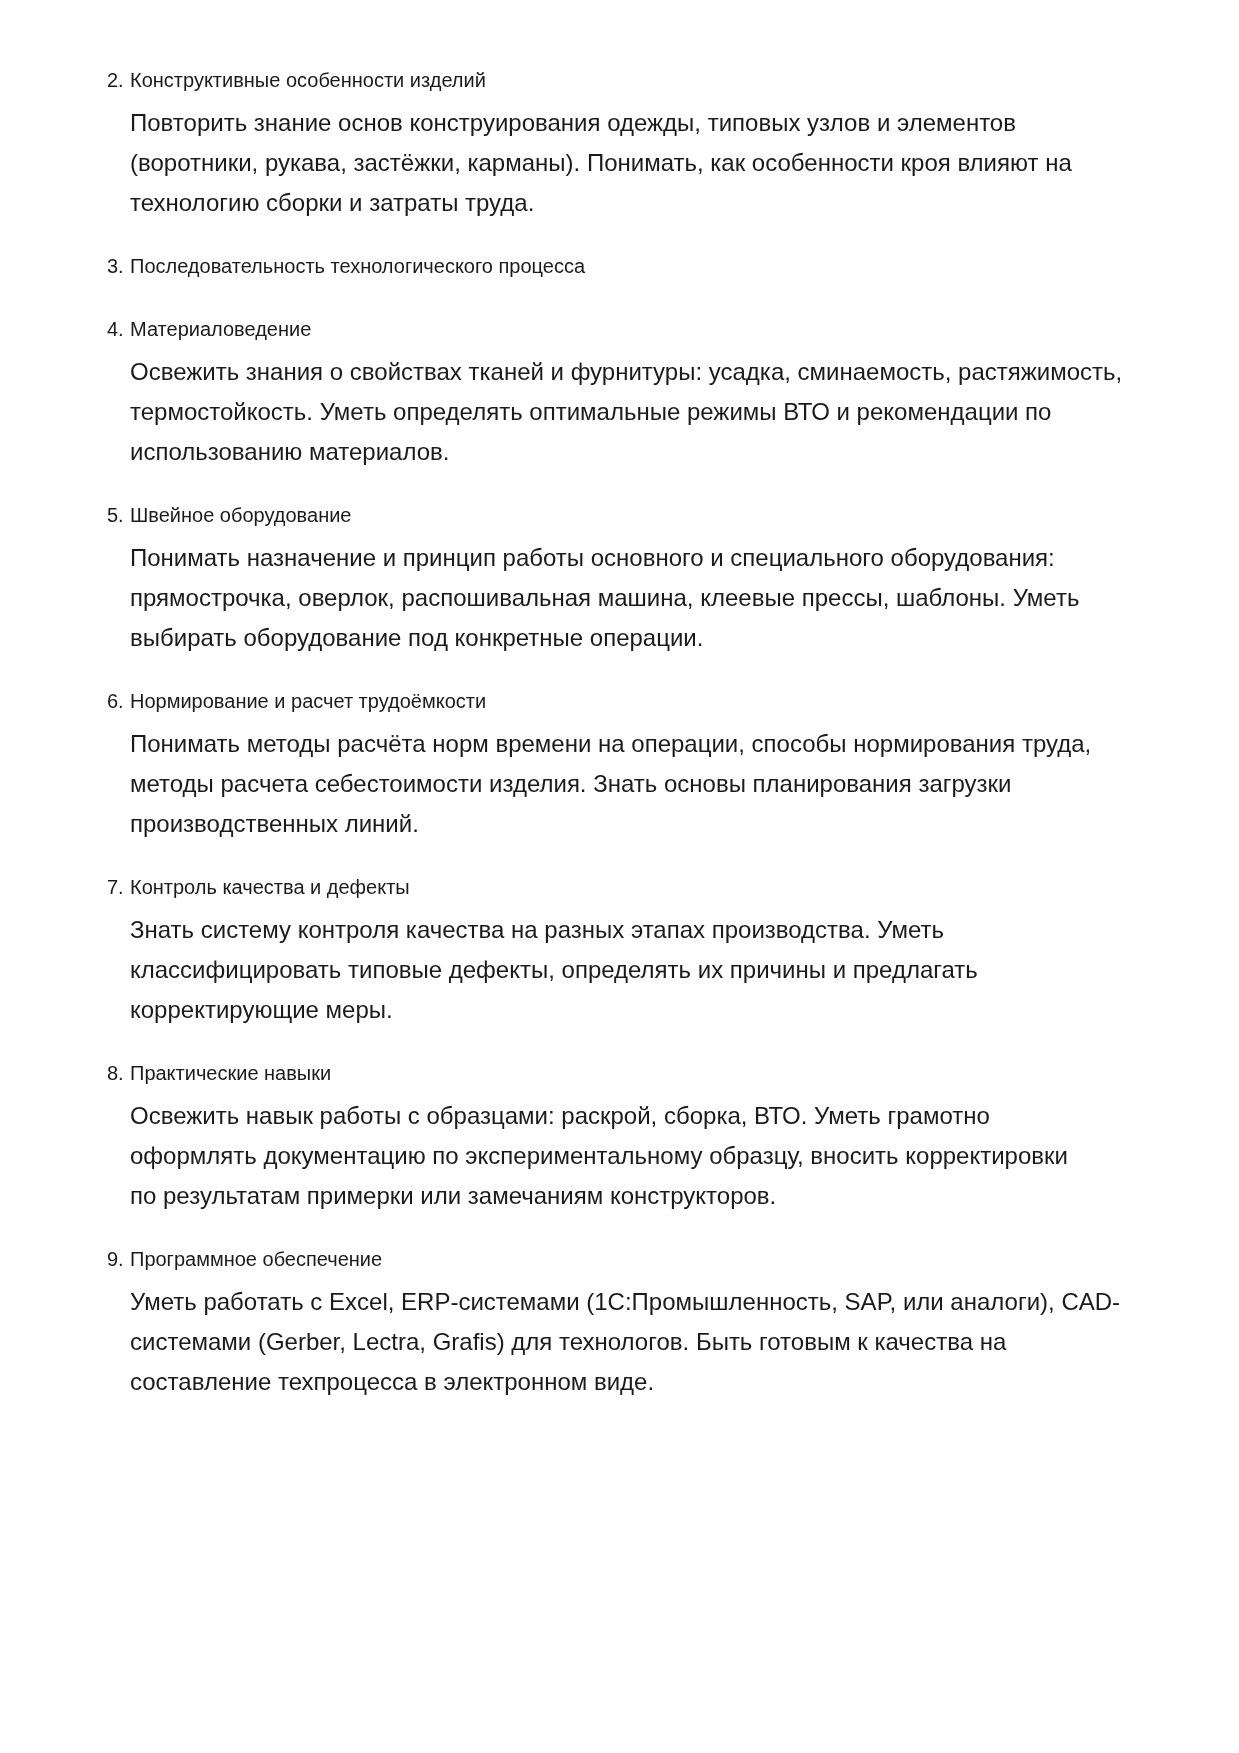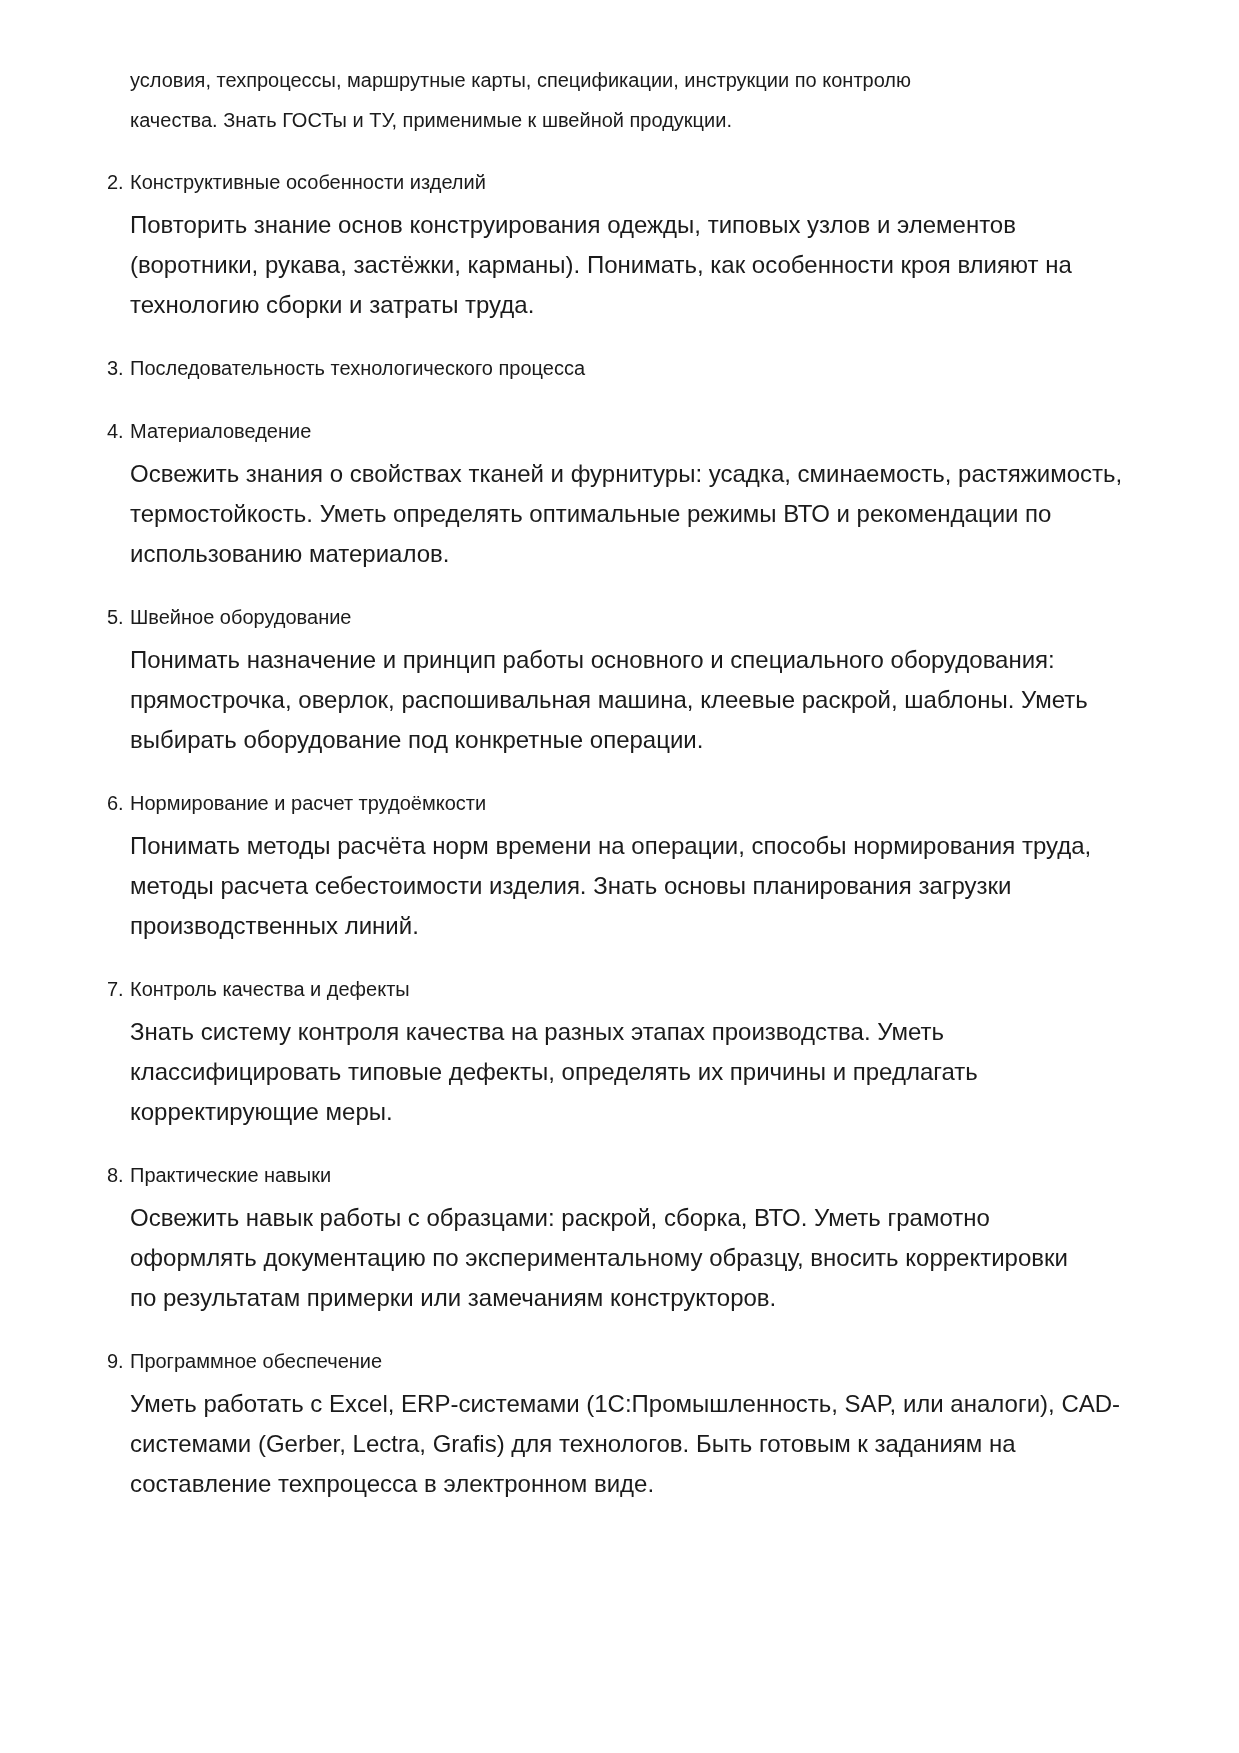--- a/index.html
+++ b/index.html
@@ -54,22 +54,20 @@
     font-size: 24px;
     line-height: 40px;
     white-space: pre;
   }
 </style>
 </head>
 <body>
 
 <div class="doc">
 
-  <p class="intro">условия, техпроцессы, маршрутные карты, спецификации, инструкции по контролю
-качества. Знать ГОСТы и ТУ, применимые к швейной продукции.</p>
 
   <ol class="topics">
 
     <li>
       <div class="head-row">
         <span class="num">2.</span>
         <h3 class="title">Конструктивные особенности изделий</h3>
       </div>
       <p class="body">Повторить знание основ конструирования одежды, типовых узлов и элементов
 (воротники, рукава, застёжки, карманы). Понимать, как особенности кроя влияют на
@@ -92,21 +90,21 @@
 термостойкость. Уметь определять оптимальные режимы ВТО и рекомендации по
 использованию материалов.</p>
     </li>
 
     <li>
       <div class="head-row">
         <span class="num">5.</span>
         <h3 class="title">Швейное оборудование</h3>
       </div>
       <p class="body">Понимать назначение и принцип работы основного и специального оборудования:
-прямострочка, оверлок, распошивальная машина, клеевые раскрой, шаблоны. Уметь
+прямострочка, оверлок, распошивальная машина, клеевые прессы, шаблоны. Уметь
 выбирать оборудование под конкретные операции.</p>
     </li>
 
     <li>
       <div class="head-row">
         <span class="num">6.</span>
         <h3 class="title">Нормирование и расчет трудоёмкости</h3>
       </div>
       <p class="body">Понимать методы расчёта норм времени на операции, способы нормирования труда,
 методы расчета себестоимости изделия. Знать основы планирования загрузки
@@ -132,18 +130,18 @@
 оформлять документацию по экспериментальному образцу, вносить корректировки
 по результатам примерки или замечаниям конструкторов.</p>
     </li>
 
     <li>
       <div class="head-row">
         <span class="num">9.</span>
         <h3 class="title">Программное обеспечение</h3>
       </div>
       <p class="body">Уметь работать с Excel, ERP-системами (1С:Промышленность, SAP, или аналоги), CAD-
-системами (Gerber, Lectra, Grafis) для технологов. Быть готовым к заданиям на
+системами (Gerber, Lectra, Grafis) для технологов. Быть готовым к качества на
 составление техпроцесса в электронном виде.</p>
     </li>
 
   </ol>
 </div>
 
 </body></html>

